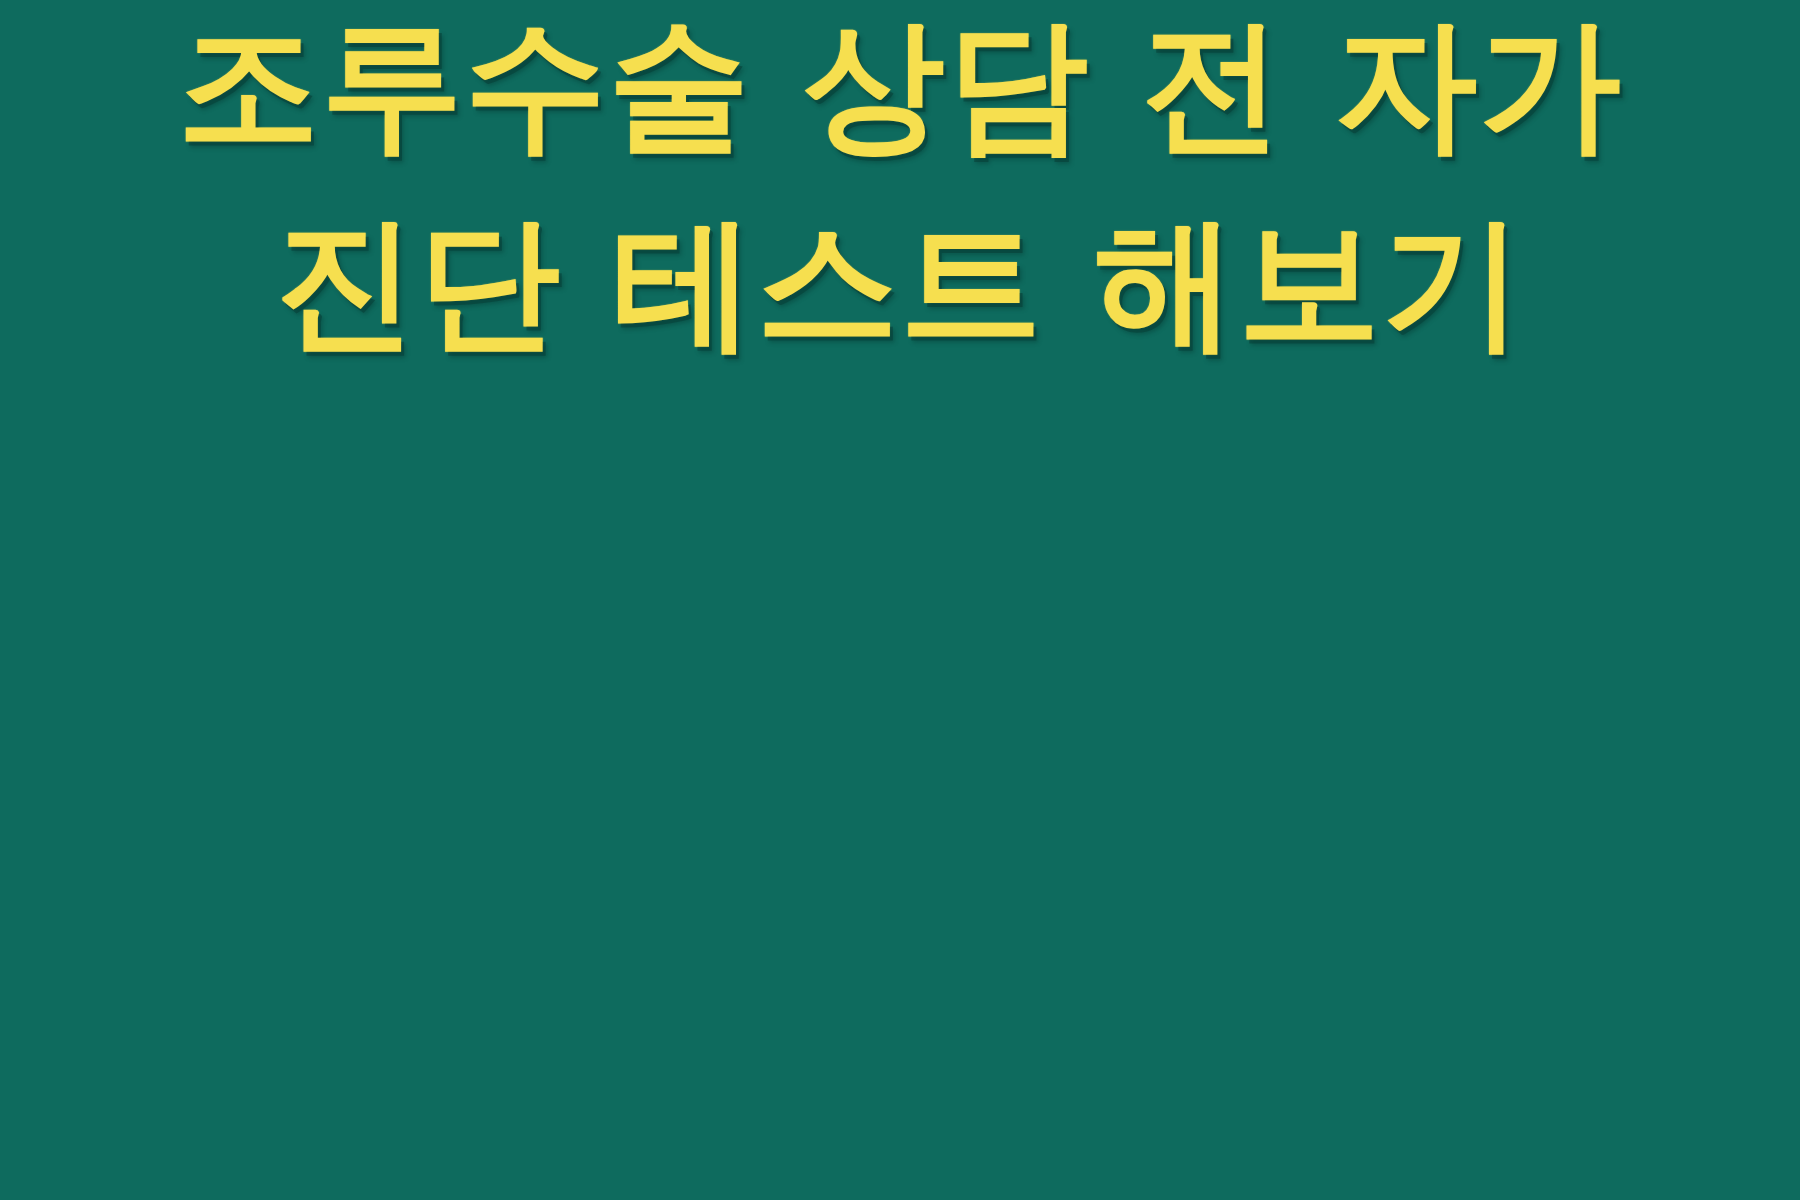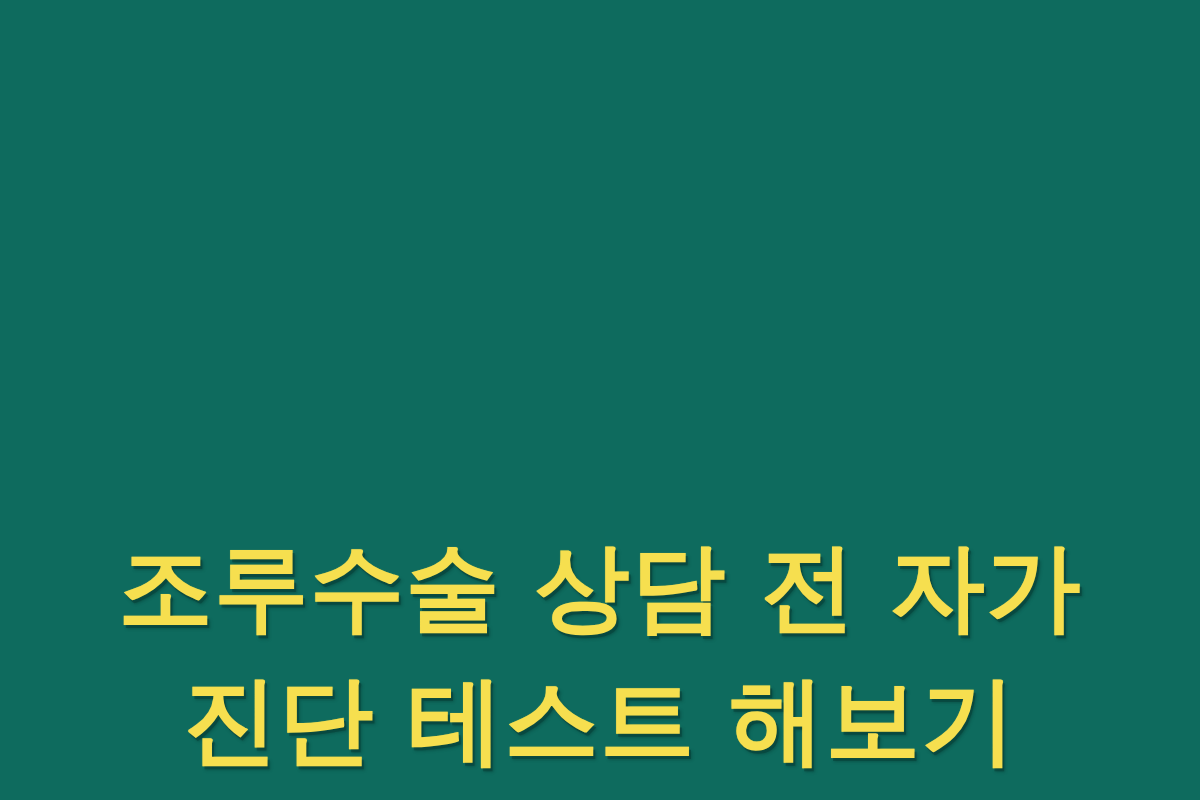--- a/index.html
+++ b/index.html
@@ -17,21 +17,21 @@
 
   
   .banner {
     position: relative;
     width: 1200px;
     height: 800px;
     box-sizing: border-box;
     display: flex;
     flex-direction: column;
     align-items: center;
-    justify-content: flex-end;
+    justify-content: flex-start;
     background: #0e6b5e;          
     overflow: hidden;
     user-select: none;
   }
 
   
   .headline {
     position: relative;
     width: 100%;
     text-align: center;

